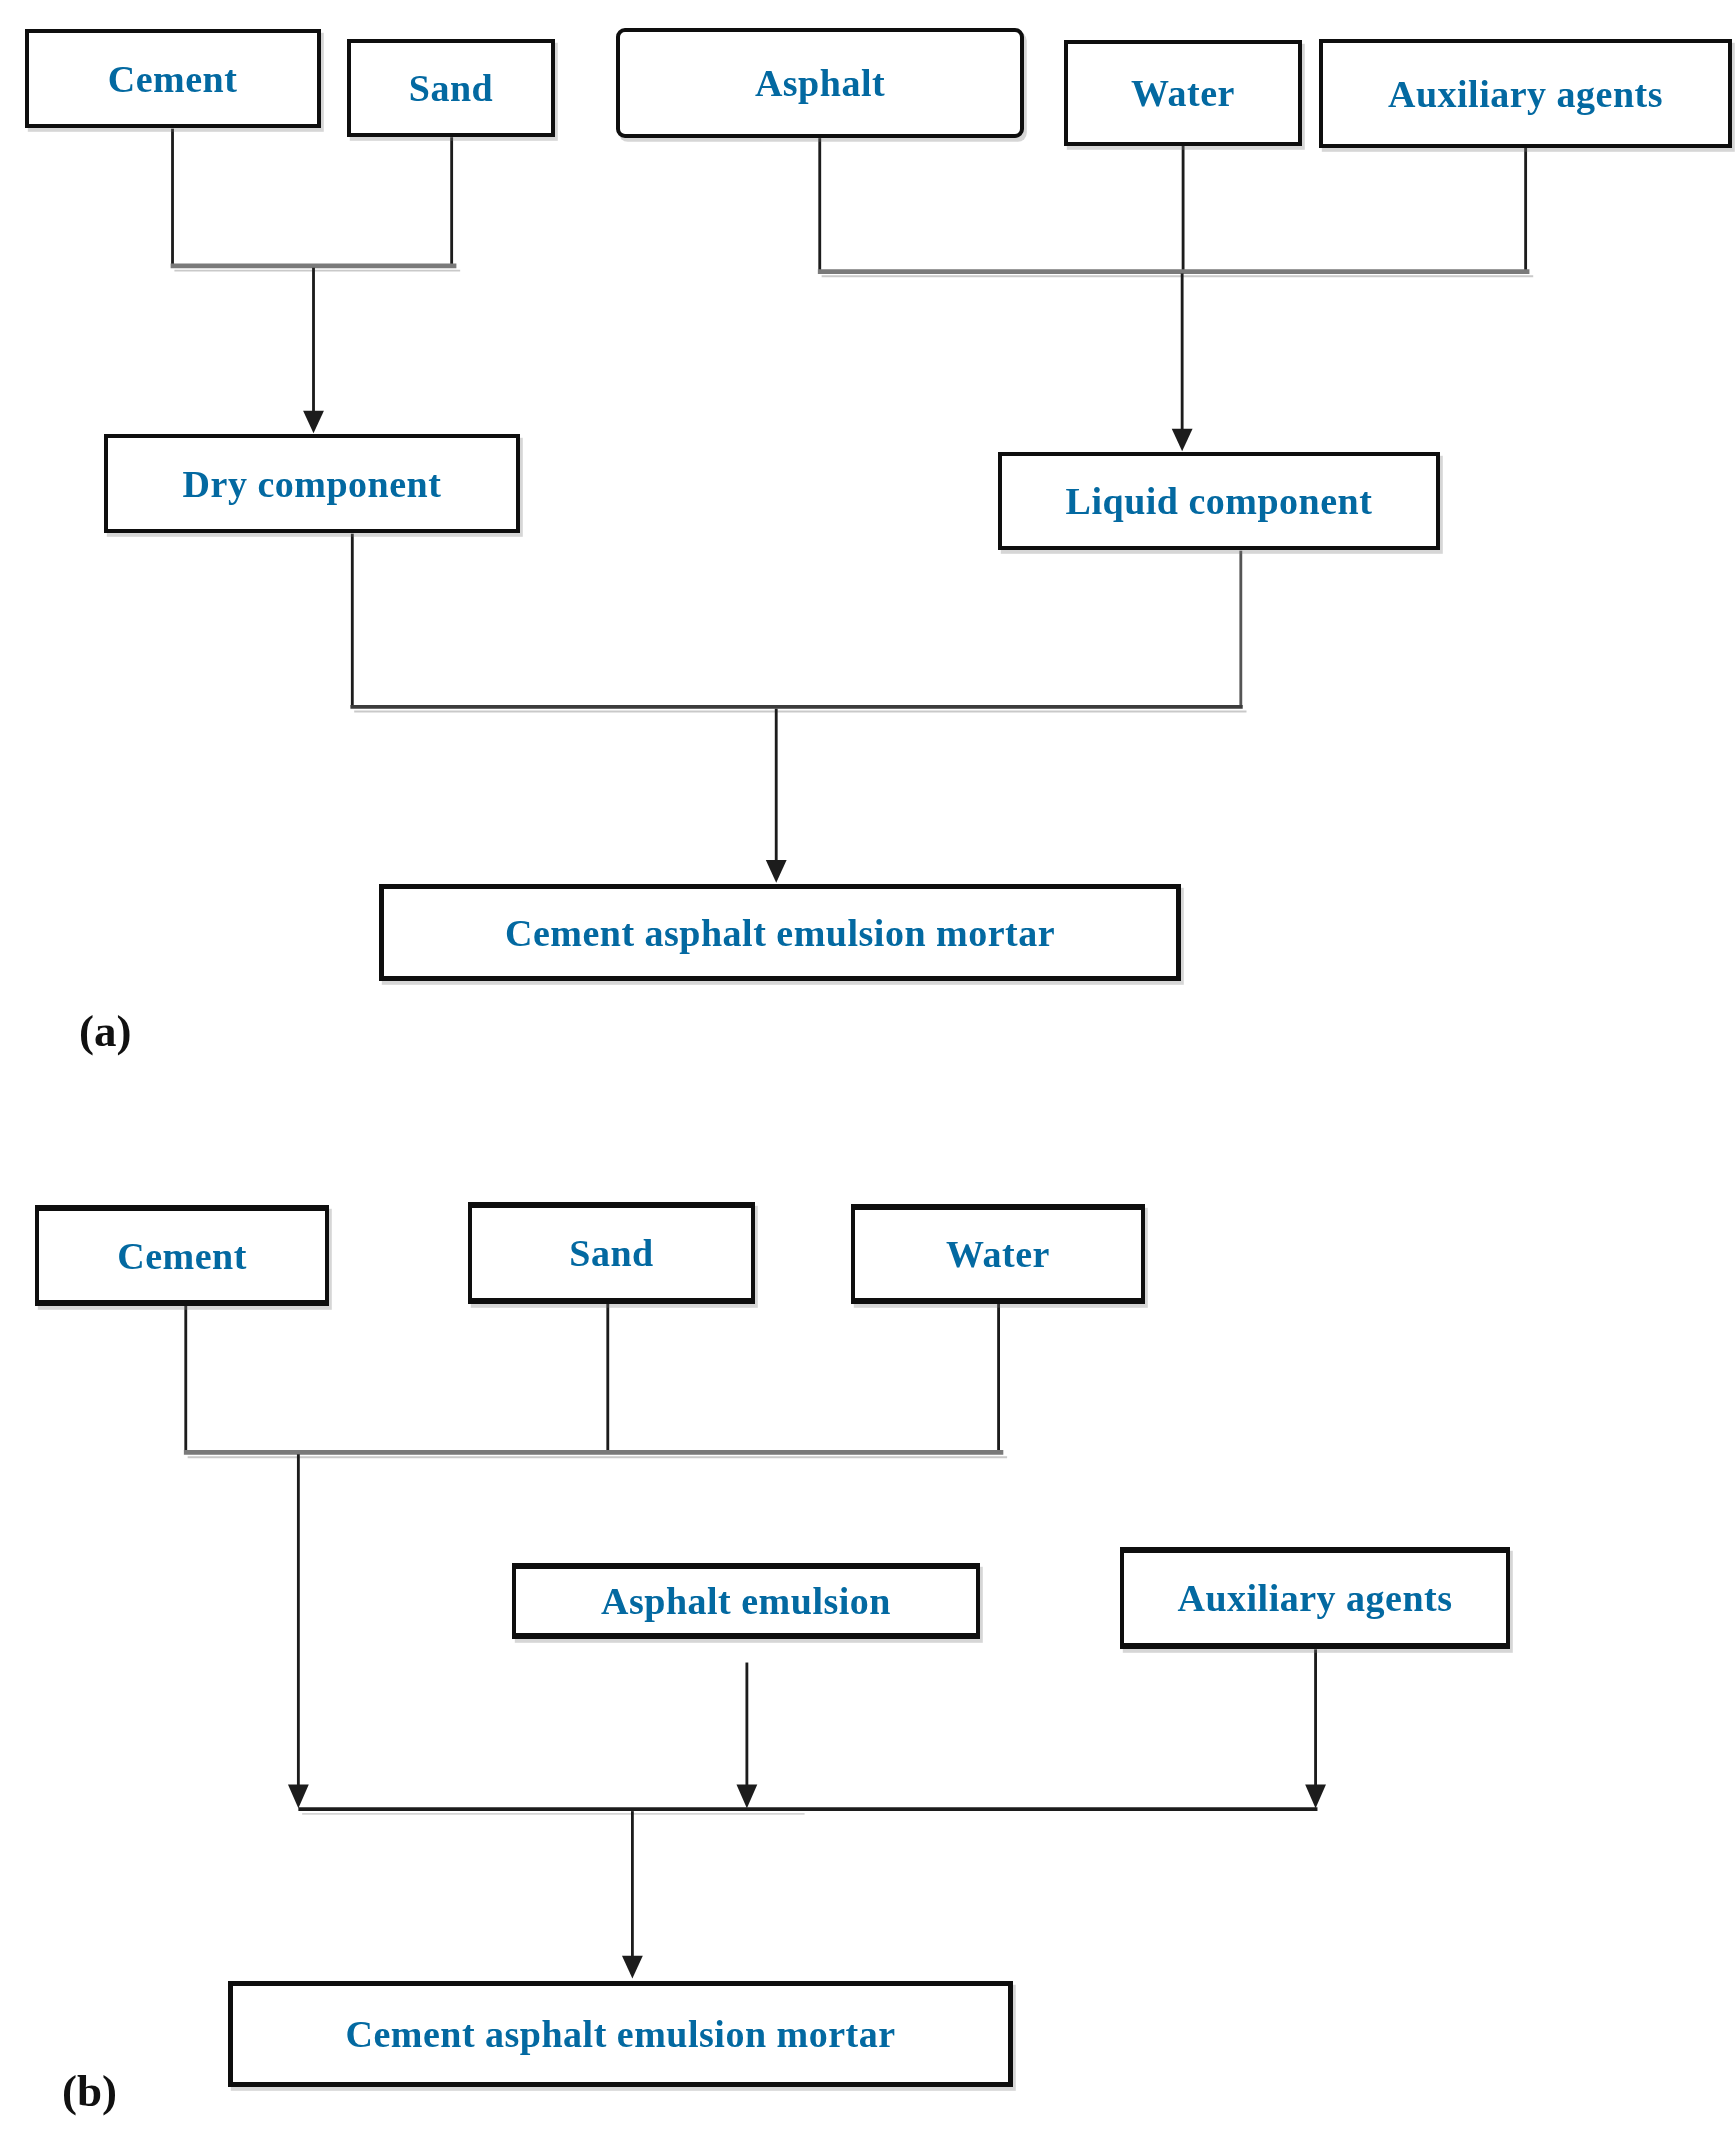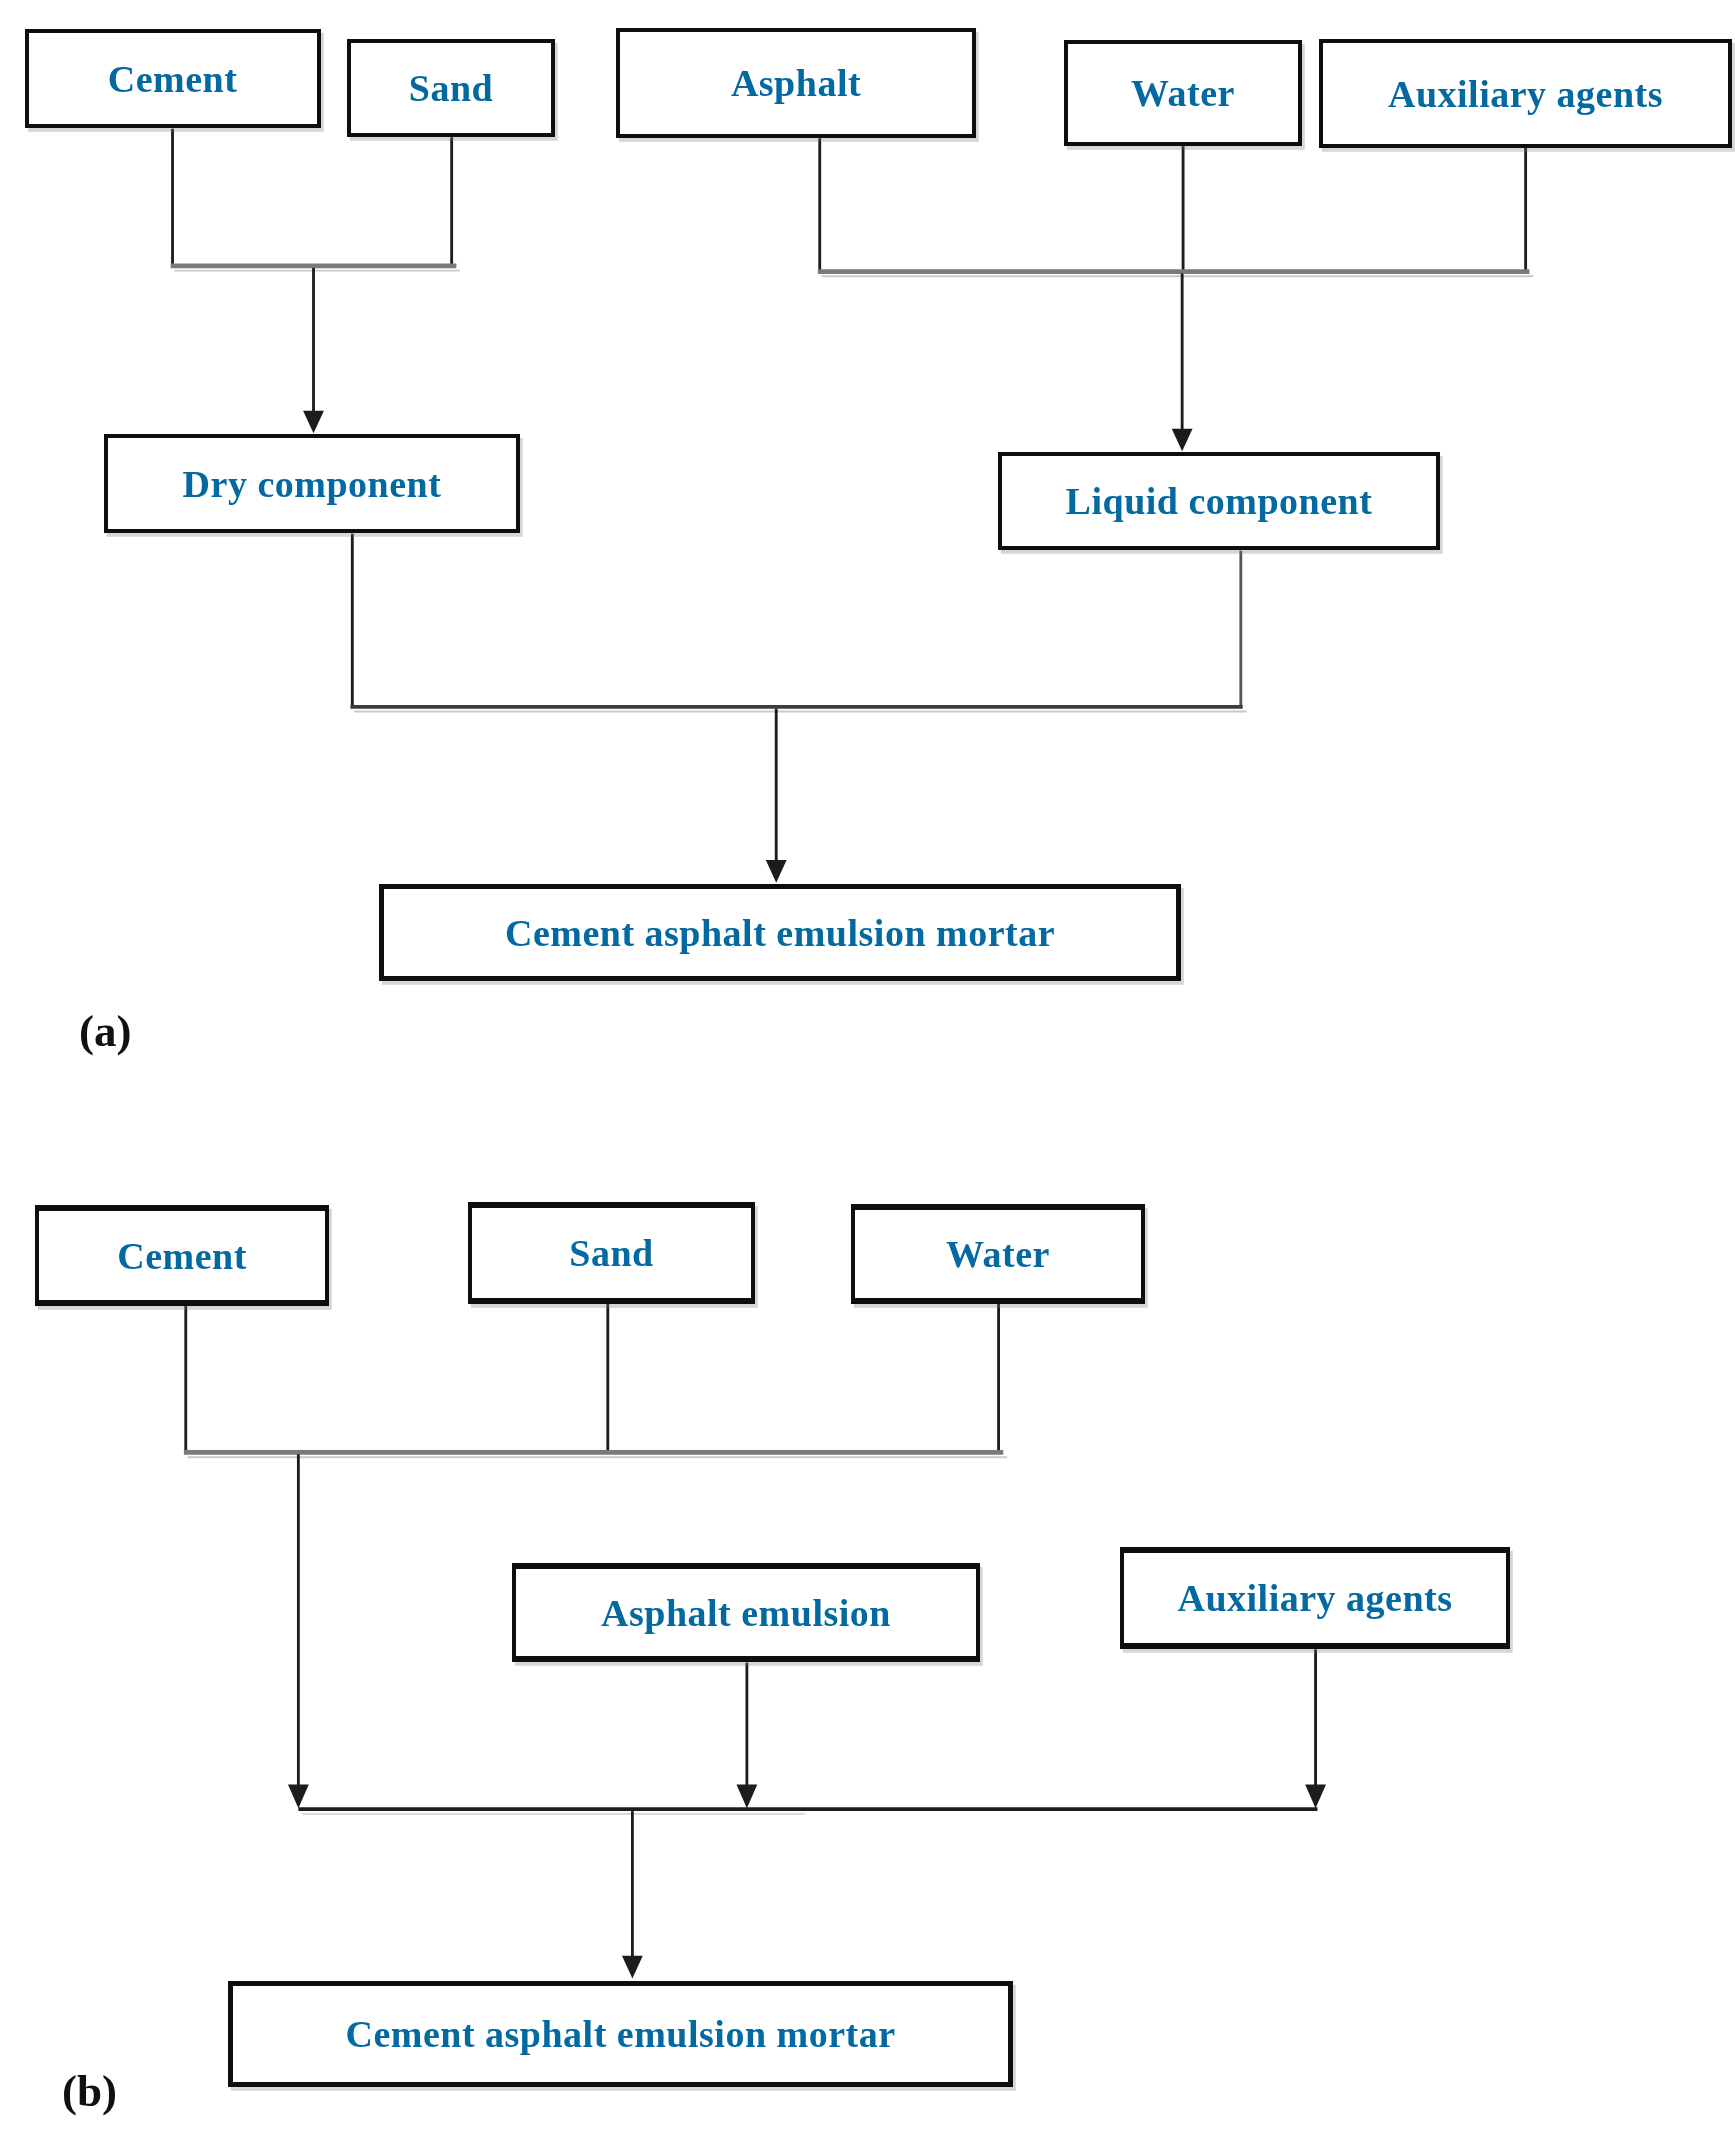--- a/index.html
+++ b/index.html
@@ -90,30 +90,30 @@
     <polygon points="1390,1911 1379,1886 1401,1886" fill="#1c1c1c"></polygon>
     <line x1="315" y1="1912" x2="1392" y2="1912" stroke="#1c1c1c" stroke-width="4"></line>
     <line x1="319" y1="1917" x2="850" y2="1917" stroke="#d4d4d4" stroke-width="2"></line>
 
     <line x1="668" y1="1914" x2="668" y2="2070" stroke="#1c1c1c" stroke-width="3"></line>
     <polygon points="668,2091 657,2067 679,2067" fill="#1c1c1c"></polygon>
   </svg>
 
   <div class="box" style="left:24.6px; top:29px; width:296px; height:99px;">Cement</div>
   <div class="box" style="left:347px; top:39px; width:208px; height:98px;">Sand</div>
-  <div class="box" style="left:616px; top:28px; width:360px; height:110px;">Asphalt</div>
+  <div class="box" style="left:616px; top:28px; width:408px; height:110px;border-radius:9px;">Asphalt</div>
   <div class="box" style="left:1064px; top:40px; width:238px; height:106px;">Water</div>
   <div class="box" style="left:1319px; top:39px; width:413px; height:109px;">Auxiliary agents</div>
   <div class="box" style="left:104px; top:434px; width:416px; height:99px;">Dry component</div>
   <div class="box" style="left:998px; top:452px; width:442px; height:98px;">Liquid component</div>
   <div class="box" style="left:379px; top:884px; width:802px; height:97px; border-width:5.7px;">Cement asphalt emulsion mortar</div>
   <div class="panel-label" style="left:79px; top:1005px;">(a)</div>
 
   <div class="box heavy" style="left:35px; top:1205px; width:294px; height:101px;">Cement</div>
   <div class="box heavy" style="left:468px; top:1202px; width:287px; height:102px;">Sand</div>
   <div class="box heavy" style="left:851px; top:1204px; width:294px; height:100px;">Water</div>
-  <div class="box heavy" style="left:512px; top:1563px; width:468px; height:99px;">Asphalt emulsion</div>
+  <div class="box heavy" style="left:512px; top:1563px; width:468px; height:76px;">Asphalt emulsion</div>
   <div class="box heavy" style="left:1120px; top:1547px; width:390px; height:102px;">Auxiliary agents</div>
   <div class="box" style="left:228px; top:1981px; width:785px; height:106px; border-width:5.7px;">Cement asphalt emulsion mortar</div>
   <div class="panel-label" style="left:62px; top:2065px;">(b)</div>
 
 </div>
 
 
 </body></html>

